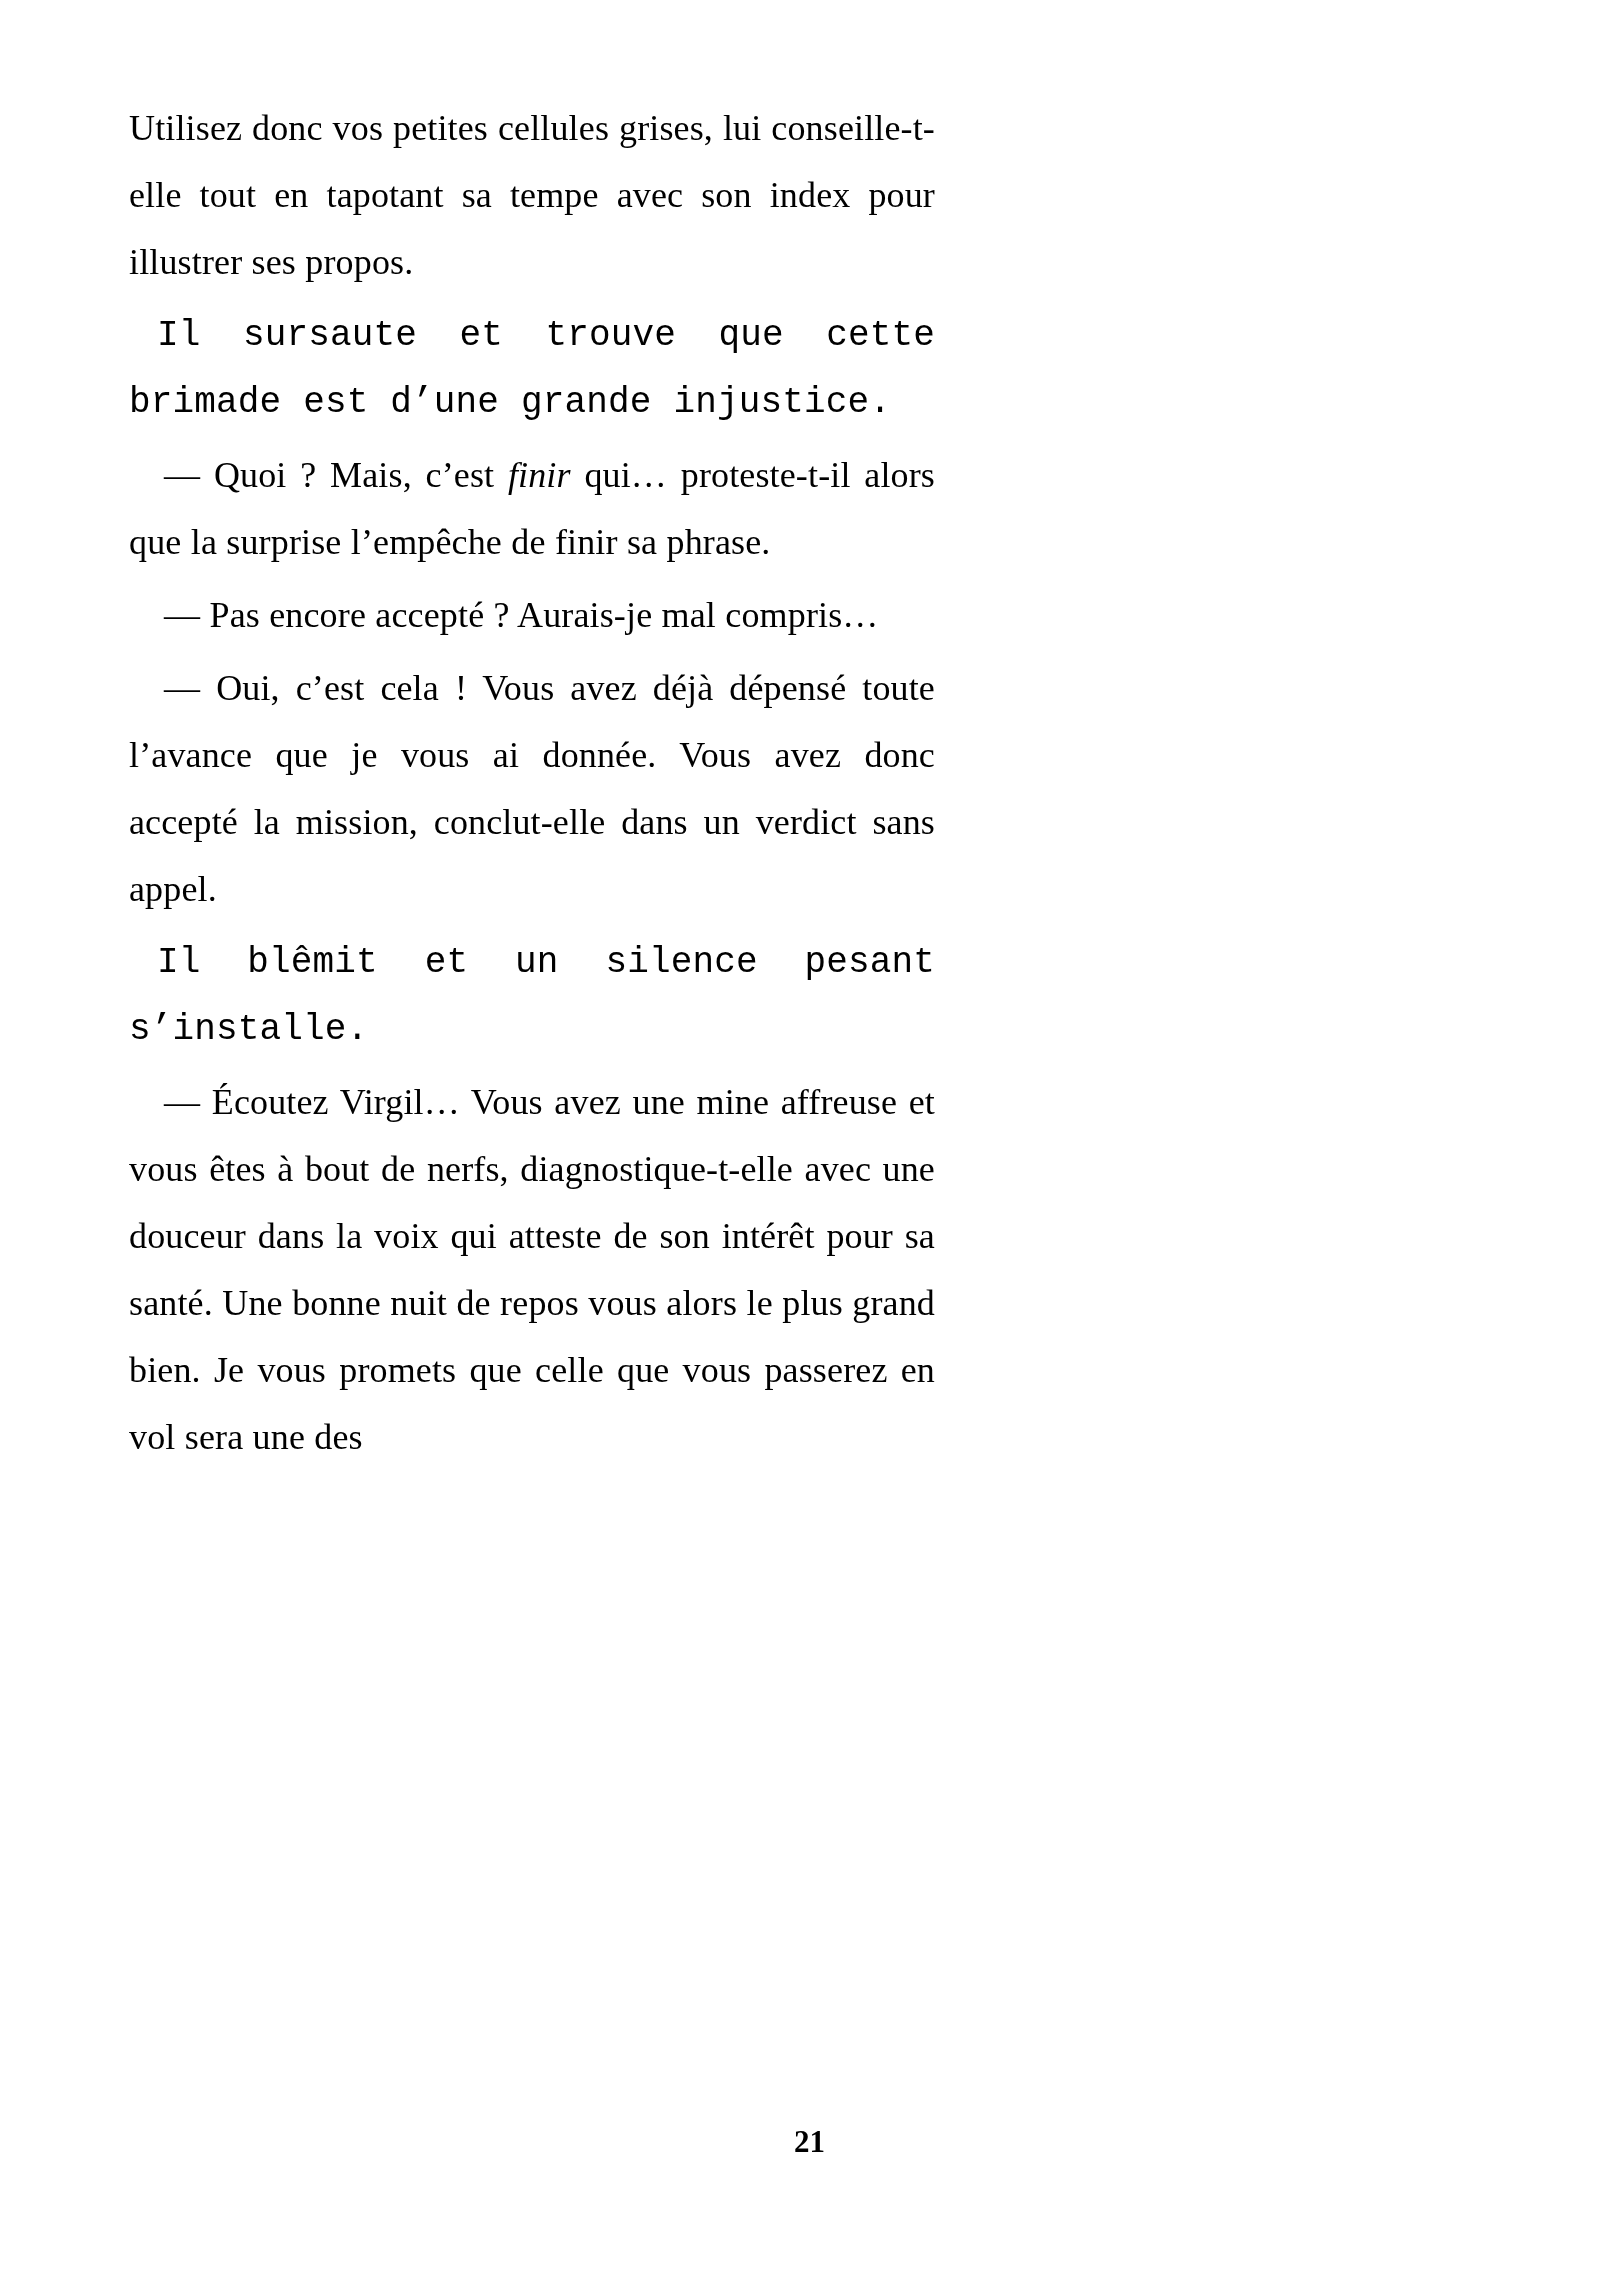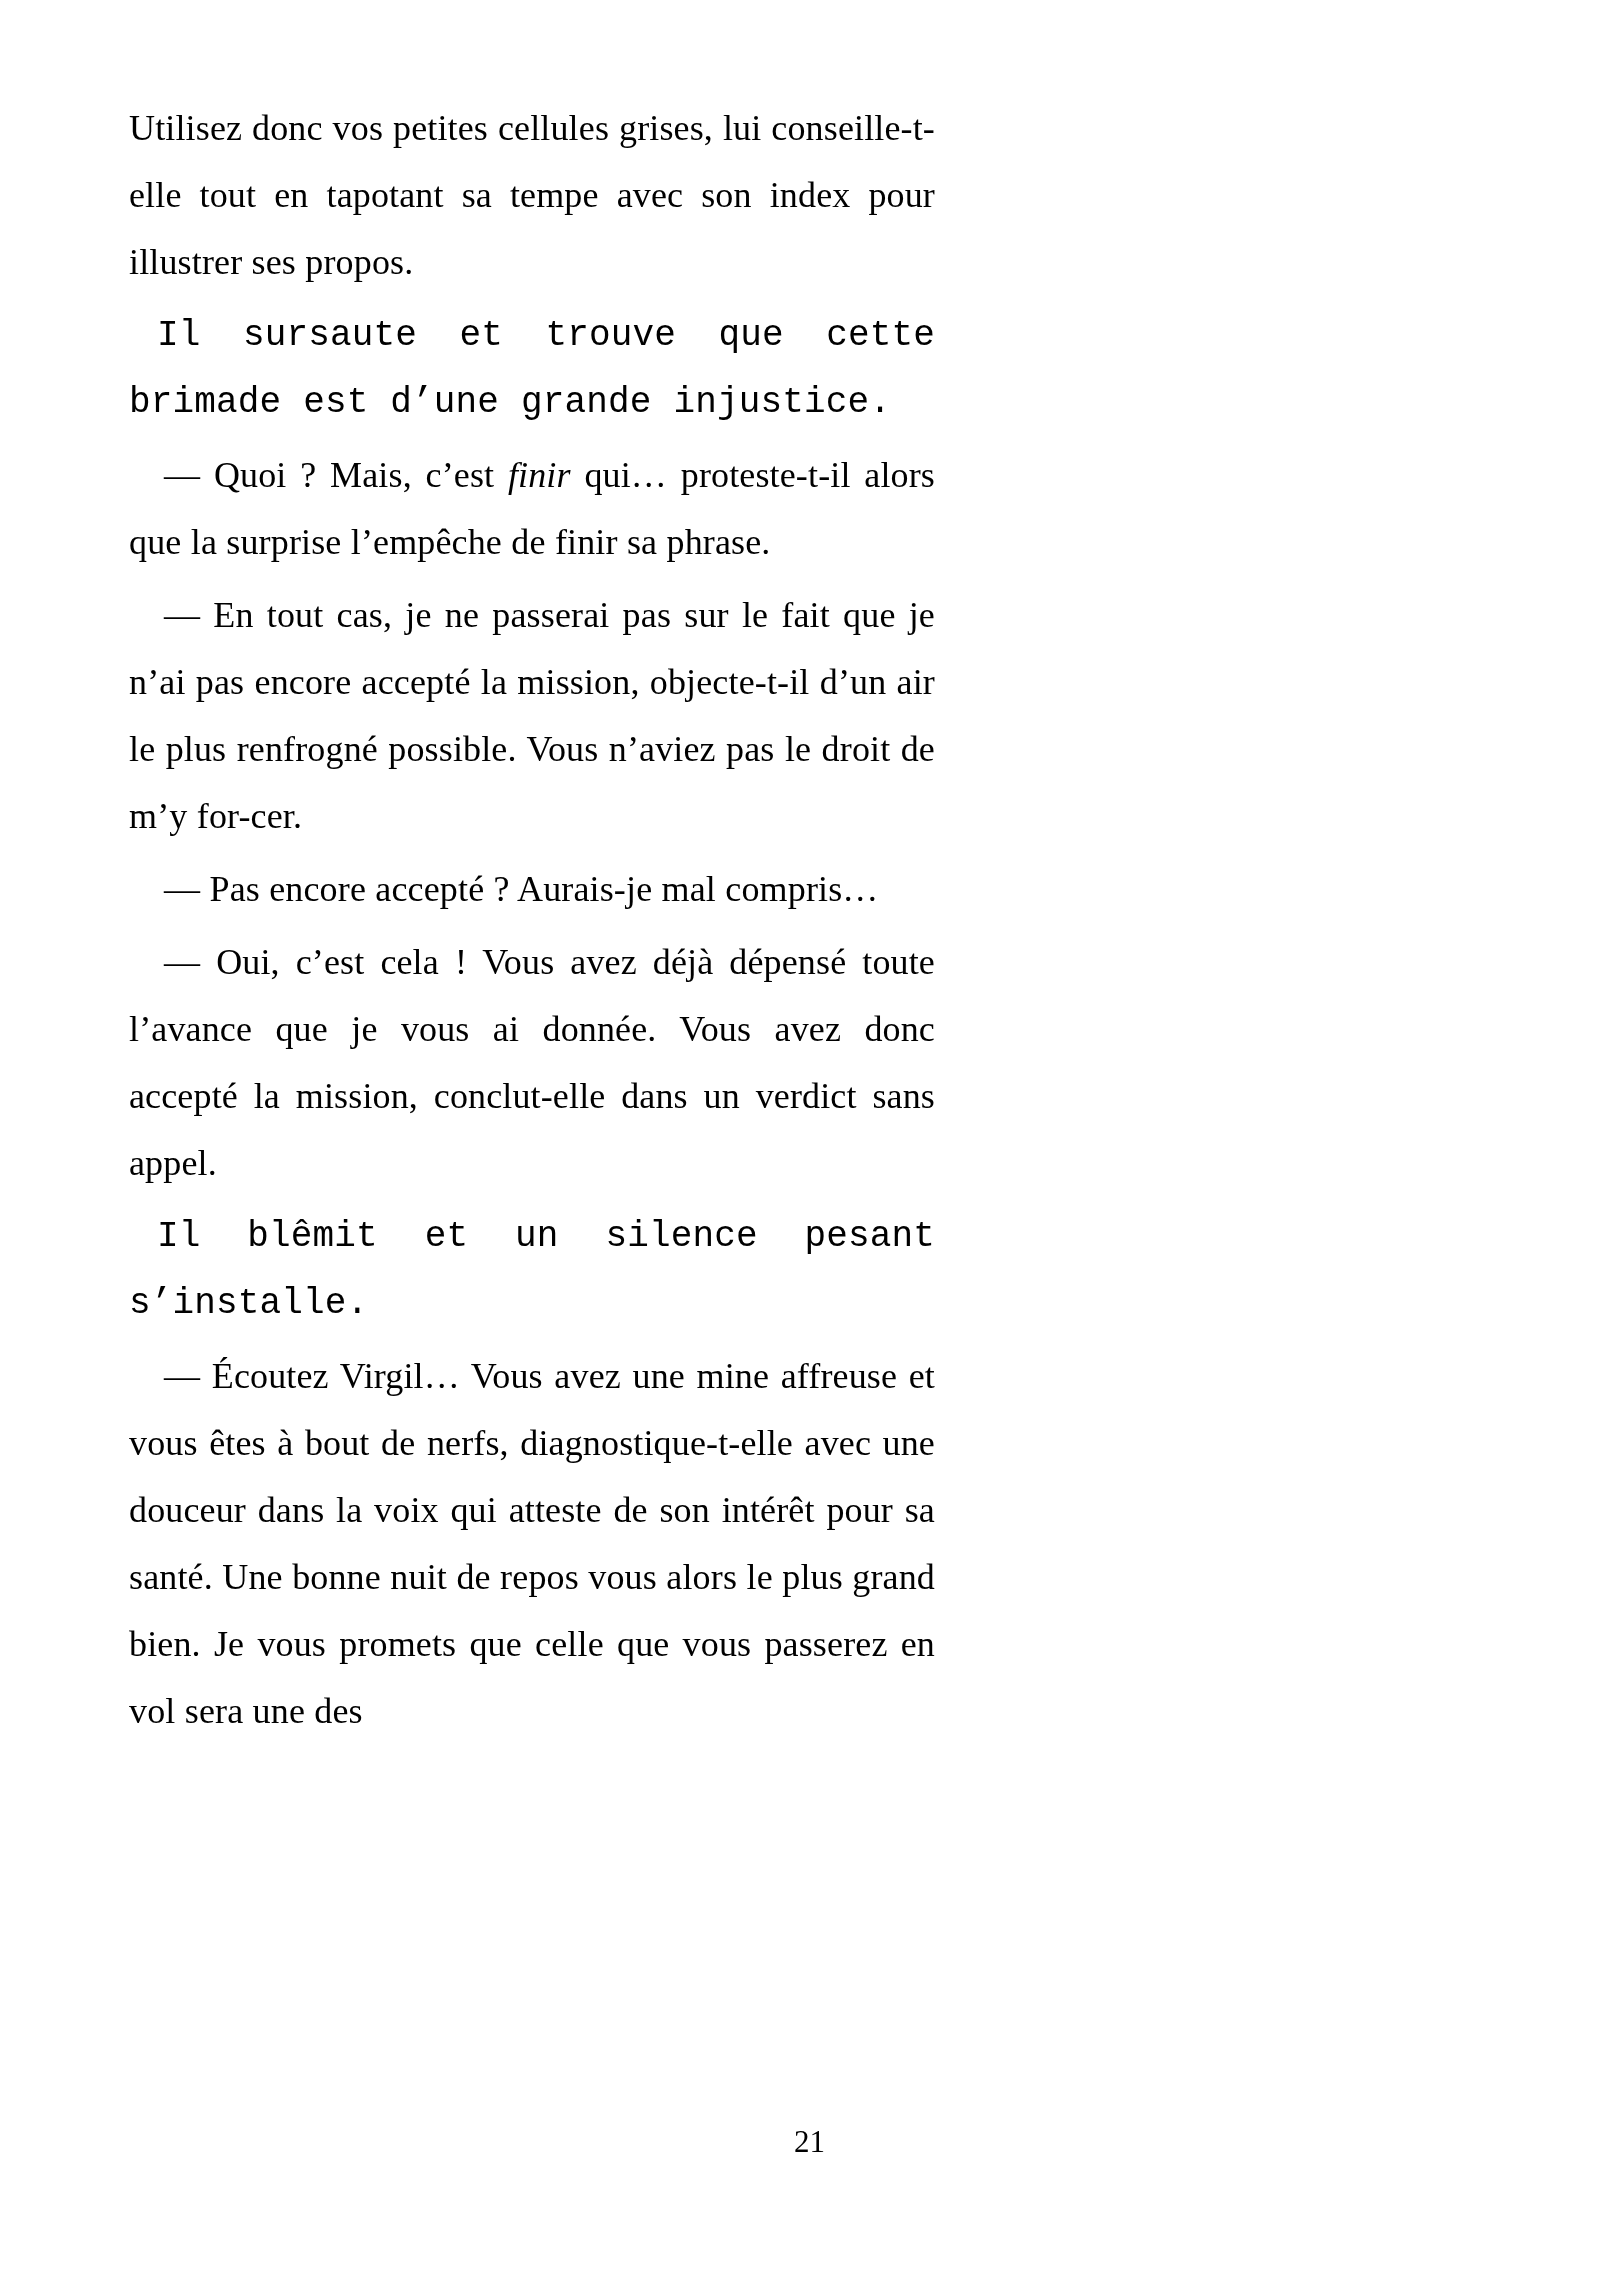--- a/index.html
+++ b/index.html
@@ -63,37 +63,37 @@
   .folio {
     position: absolute;
     left: 0;
     right: 0;
     top: 2123px;
     text-align: center;
     font-size: 31px;
     line-height: 37px;
     font-family: "Liberation Serif", "DejaVu Serif", serif;
     color: #000000;
+    font-weight: bold;
   }
 </style>
 </head>
 <body>
 
 <div class="page">
 
   <div class="textblock">
 
     <p class="para noindent">Utilisez donc vos petites cellules grises, lui conseille-t-elle tout en tapotant sa tempe avec son index pour illustrer ses propos.</p>
 
     <p class="para indent">Il sursaute et trouve que cette brimade est d’une grande injustice.</p>
 
     <p class="para dialogue"><span>— Quoi ? Mais, c’est </span><em class="ital">finir</em><span> qui… proteste-t-il alors que la surprise l’empêche de finir sa phrase.</span></p>
 
 
-    <p class="para dialogue">— En tout cas, je ne passerai pas sur le fait que je n’ai pas encore accepté la mission, objecte-t-il d’un air le plus renfrogné possible. Vous n’aviez pas le droit de m’y for-cer.</p>
 
     <p class="para dialogue">— Pas encore accepté ? Aurais-je mal compris…</p>
 
 
     <p class="para dialogue">— Oui, c’est cela ! Vous avez déjà dépensé toute l’avance que je vous ai donnée. Vous avez donc accepté la mission, conclut-elle dans un verdict sans appel.</p>
 
     <p class="para indent">Il blêmit et un silence pesant s’installe.</p>
 
     <p class="para dialogue">— Écoutez Virgil… Vous avez une mine affreuse et vous êtes à bout de nerfs, diagnostique-t-elle avec une douceur dans la voix qui atteste de son intérêt pour sa santé. Une bonne nuit de repos vous alors le plus grand bien. Je vous promets que celle que vous passerez en vol sera une des</p>
 

